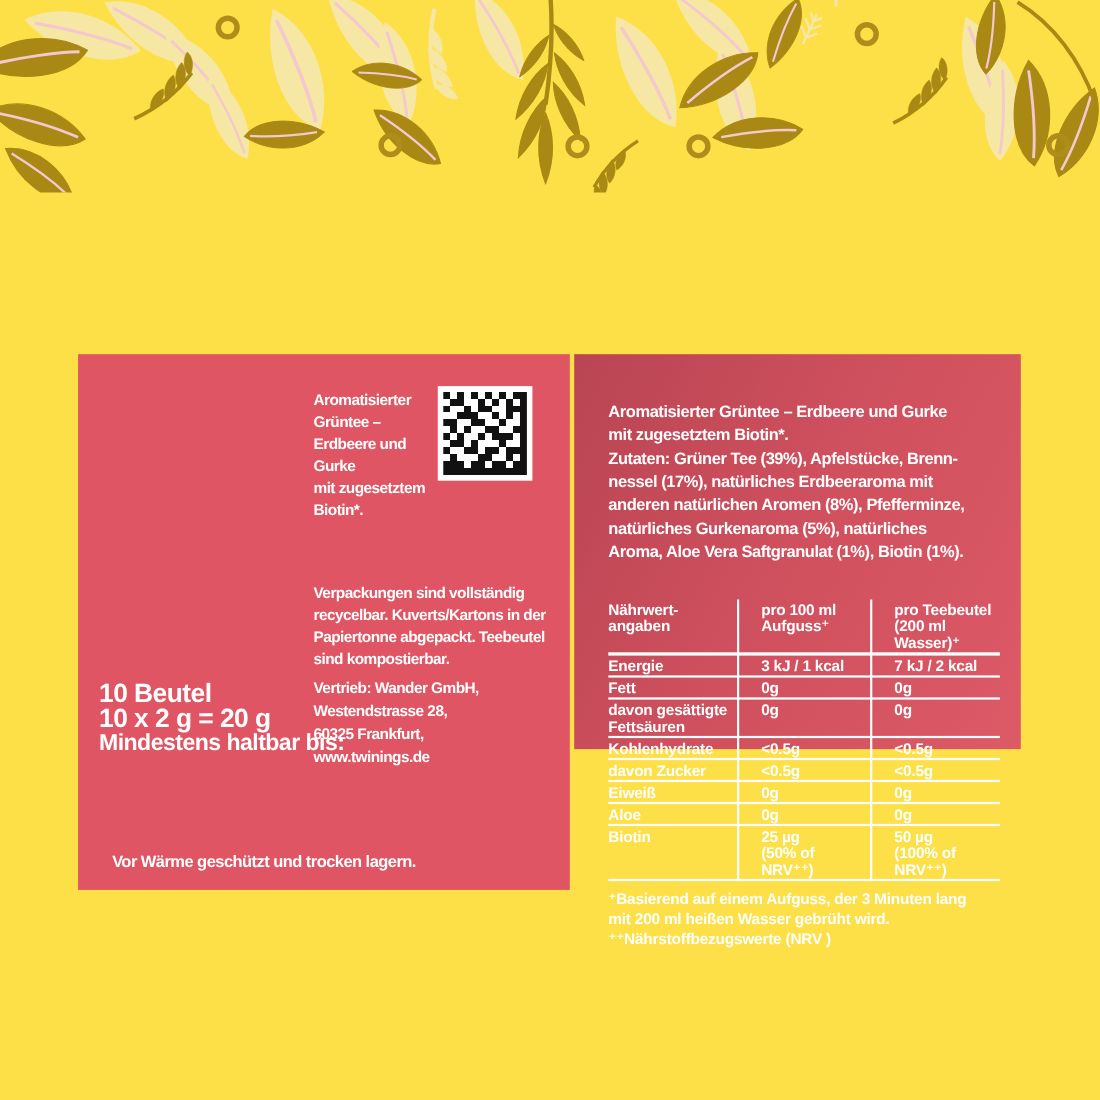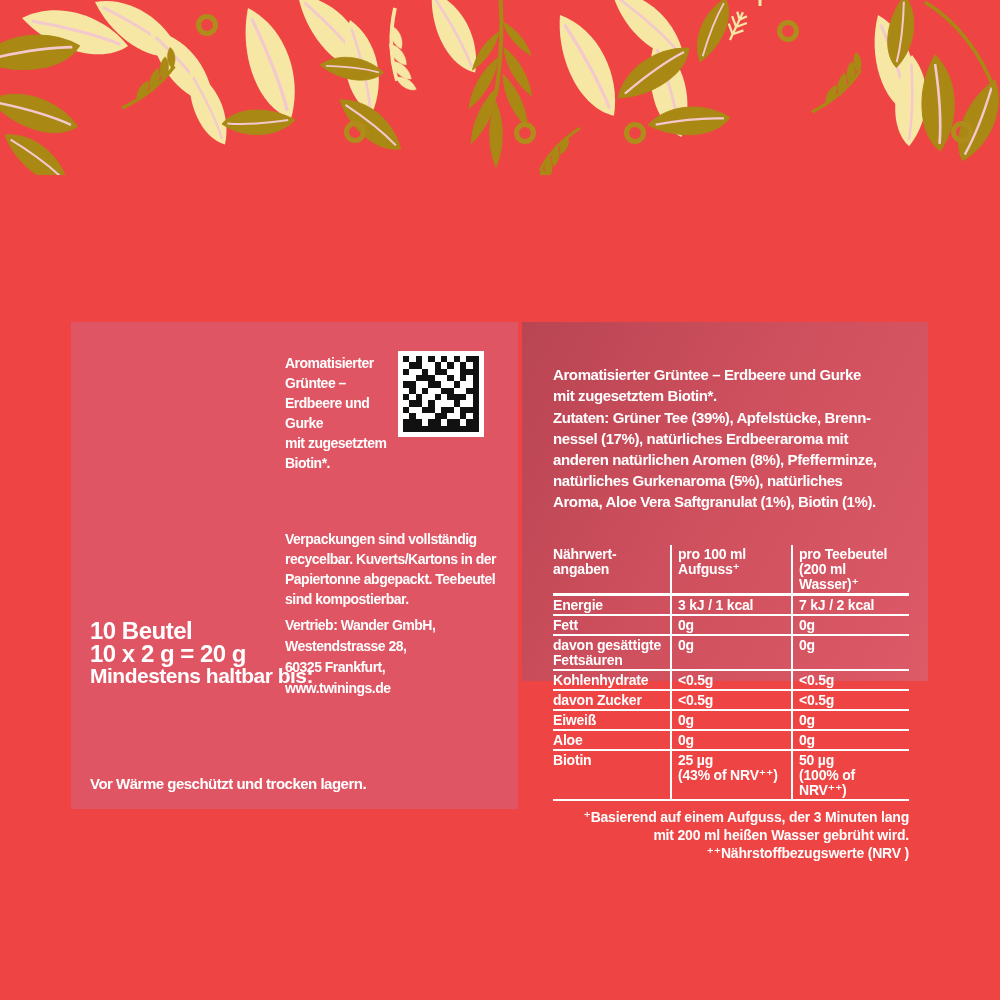--- a/index.html
+++ b/index.html
@@ -1,54 +1,54 @@
 <!DOCTYPE html>
 <html><head>
 <meta charset="utf-8">
 <style>
   html,body{margin:0;padding:0;}
   #canvas{
     position:relative;width:1000px;height:1000px;overflow:hidden;
-    background:#ef4444;
+    background:#fde047;
     font-family:"Liberation Sans","DejaVu Sans",sans-serif;
   }
   .pre{white-space:pre-line;}
   
   #decor{position:absolute;left:0;top:0;width:1000px;height:175px;}
   
   .panel{position:absolute;top:322px;color:#fff;}
   #panel-left{left:71px;width:447px;height:487px;background:#DF5563;}
   #panel-right{left:522px;width:406px;height:359px;
     background:linear-gradient(118deg,#B94553 0%,#CE4F5D 45%,#DD5A67 100%);}
   
   .lp{position:absolute;font-weight:bold;font-size:14px;line-height:20px;letter-spacing:-0.5px;}
   #lp-intro{left:214px;top:31px;width:115px;}
   #lp-dm{position:absolute;left:327px;top:29px;width:86px;height:86px;background:#fff;}
   #lp-dm svg{position:absolute;left:5px;top:5px;}
   #lp-processing{left:214px;top:136px;width:220px;}
   #lp-recycling{left:214px;top:207px;width:225px;}
   #lp-distributor{left:214px;top:293px;width:220px;line-height:21px;}
   #lp-count{left:19px;top:297px;font-size:24px;line-height:23px;letter-spacing:-0.5px;}
   #lp-bestbefore{left:19px;top:344px;font-size:21px;}
-  #lp-storage{left:19px;top:452px;font-size:15px;width:300px;}
+  #lp-storage{left:19px;top:452px;font-size:15px;width:300px;text-align:center;}
   
   .rp{position:absolute;left:31px;width:358px;font-weight:bold;font-size:15px;
       line-height:21px;letter-spacing:-0.4px;}
   #rp-intro{top:42px;}
   #rp-ingredients{top:85px;}
   
   #rp-table-block{top:191px;width:356px;margin-top:32px;}
   .ntable{position:relative;width:356px;}
   .vline{position:absolute;top:0;bottom:0;width:2px;background:#fff;}
   .vline.v1{left:117px;} .vline.v2{left:238px;}
   .nrow{display:grid;grid-template-columns:117px 121px 118px;border-bottom:2px solid #fff;}
   .nrow.header{border-bottom:3px solid #fff;}
   .ncell{padding:2px 4px 1px 0;font-size:14px;line-height:15px;letter-spacing:-0.2px;}
-  .ncell.c2,.ncell.c3{padding-left:8px;}
-  .footnote{margin-top:7px;font-size:14px;line-height:18px;letter-spacing:-0.2px;text-align:right;}
+  .ncell.c2,.ncell.c3{padding-left:22px;}
+  .footnote{margin-top:7px;font-size:14px;line-height:18px;letter-spacing:-0.2px;}
 </style>
 </head>
 <body>
 
 <div id="canvas">
 
   <svg id="decor" viewBox="0 0 1000 175" aria-hidden="true">
     <defs>
       <g id="leaf">
         <path d="M0 0 C14 -30 52 -44 84 -36 C76 -10 36 6 0 0 Z"></path>
@@ -303,21 +303,21 @@
           <div class="ncell c3 pre">0g</div>
         </div>
         <div class="nrow">
           <div class="ncell pre">Aloe</div>
           <div class="ncell c2 pre">0g</div>
           <div class="ncell c3 pre">0g</div>
         </div>
         <div class="nrow">
           <div class="ncell pre">Biotin</div>
           <div class="ncell c2 pre">25 µg
-(43% of NRV⁺⁺)</div>
+(50% of NRV⁺⁺)</div>
           <div class="ncell c3 pre">50 µg
 (100% of NRV⁺⁺)</div>
         </div>
       </div>
 
       <div class="footnote pre">⁺Basierend auf einem Aufguss, der 3 Minuten lang
 mit 200 ml heißen Wasser gebrüht wird.
 ⁺⁺Nährstoffbezugswerte (NRV )</div>
     </div>
   </div>

